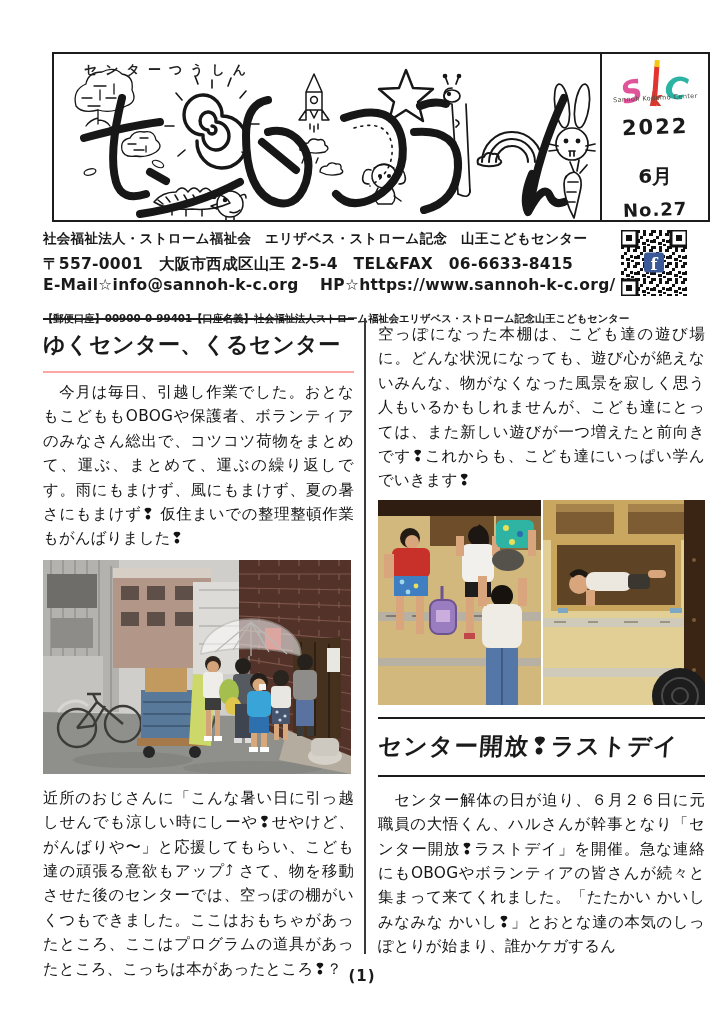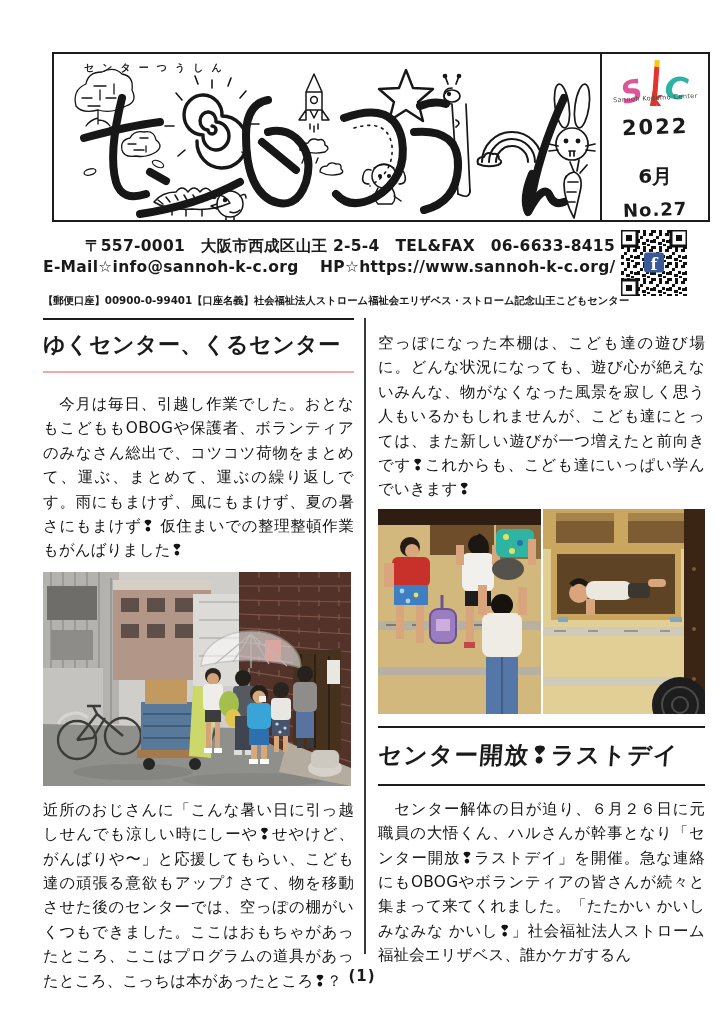--- a/index.html
+++ b/index.html
@@ -8,39 +8,39 @@
     position:relative; width:724px; height:1024px; margin:0 auto;
     background:#ffffff; color:#1a1a1a;
     font-family:"DejaVu Sans","Liberation Sans",sans-serif;
     overflow:hidden;
   }
 
   
   .masthead { position:absolute; left:52px; top:52px; width:658px; height:170px;
     border:2px solid #1c1c1c; display:flex; background:#fff; }
   .masthead-art { position:relative; flex:1 1 auto; border-right:2px solid #1c1c1c; overflow:hidden; }
-  .masthead-small { position:absolute; top:7px; left:30px; font-size:10px; font-weight:600;
+  .masthead-small { position:absolute; top:7px; left:30px; font-size:13px; font-weight:600;
     letter-spacing:8px; color:#222; white-space:nowrap; }
   .masthead-side { width:106px; display:flex; flex-direction:column; align-items:center; padding-top:12px; }
   .skc-logo { position:relative; width:80px; height:58px; }
   .skc-logo .stroke { position:absolute; left:38px; top:0px; width:5px; height:40px; background:#e3342f; transform:rotate(4deg); }
   .skc-logo .stroke::before { content:""; position:absolute; left:0; top:-6px; width:5px; height:7px; background:#f4c614; }
   .skc-logo .ls { position:absolute; left:6px; top:8px; font-size:30px; font-weight:700; font-style:italic; transform:rotate(-14deg); }
   .skc-logo .lk { position:absolute; left:34px; top:22px; font-size:19px; font-weight:700; font-style:italic; }
   .skc-logo .lc { position:absolute; left:50px; top:4px; font-size:31px; font-weight:700; font-style:italic; transform:rotate(10deg); }
   .logo-caption { font-size:6.5px; letter-spacing:.4px; color:#4a4a40; margin-top:0px; transform:rotate(-3deg); white-space:nowrap; }
   .issue-block { margin-top:13px; text-align:center; font-weight:700; }
   .issue-block .yr { font-size:21px; letter-spacing:2px; transform:rotate(-2deg); }
   .issue-block .mo { font-size:20px; margin-top:24px; }
   .issue-block .no { font-size:18px; margin-top:9px; letter-spacing:1px; transform:rotate(-2deg); }
 
   
   .org-info { position:absolute; left:43px; top:230px; width:572px; }
   .org-line1 { font-size:13.5px; font-weight:700; letter-spacing:.3px; white-space:nowrap; }
-  .org-line2 { font-size:15.5px; font-weight:700; margin-top:6px; letter-spacing:.3px; white-space:nowrap;text-align:right; }
+  .org-line2 { font-size:15.5px; font-weight:700; margin-top:6px; letter-spacing:.3px; white-space:nowrap; }
   .org-line3 { font-size:15.5px; font-weight:700; letter-spacing:.3px; white-space:nowrap; }
   .org-line4 { font-size:10.3px; font-weight:700; margin-top:16px; white-space:nowrap; }
   .qr { position:absolute; left:621px; top:230px; width:66px; height:66px; }
   .qr svg { display:block; }
   .fb-badge { position:absolute; left:50%; top:50%; transform:translate(-50%,-52%);
     width:20px; height:20px; background:#3b5998; border-radius:3px; color:#fff;
     display:flex; align-items:flex-end; justify-content:center;
     font-family:"DejaVu Serif","Liberation Serif",serif; font-weight:700; font-size:16px; line-height:1; overflow:hidden; }
 
   
@@ -49,22 +49,22 @@
   .col-right { position:absolute; left:378px; top:322px; width:327px; }
 
   .headline1 { border-top:2px solid #1c1c1c; border-bottom:2px solid #fca5a5;
     padding:10px 0 11px; font-size:22px; font-weight:900; letter-spacing:.5px; white-space:nowrap; }
   .headline2-block { border-top:2px solid #1c1c1c; border-bottom:2px solid #1c1c1c;
     margin-top:12px; padding:11px 0 13px; }
   .headline2 { font-size:23.5px; font-weight:900; letter-spacing:1.5px; transform:skewX(-4deg); white-space:nowrap; }
 
   .body-text { font-size:15.4px; line-height:1.585; text-align:justify; font-weight:500;
     letter-spacing:.2px; color:#141414; }
-  .col-left  .body-text.first { margin-top:19px; }
-  .col-right .body-text.first { margin-top:9px; }
+  .col-left  .body-text.first { margin-top:7px; }
+  .col-right .body-text.first { margin-top:0; }
   .after-photo { margin-top:12px; }
   .after-headline { margin-top:11px; }
 
   figure.photo { display:block; }
   .photo1 { margin:9px 0 6px; width:308px; height:214px; }
   .photo2 { margin:7px 0 2px; width:327px; height:205px; }
   figure.photo svg { display:block; }
 
   .page-number { position:absolute; left:0; right:0; top:967px; text-align:center;
     font-weight:700; font-size:15px; letter-spacing:1px; }
@@ -216,20 +216,21 @@
       <div class="logo-caption">Sannoh Kodomo Center</div>
       <div class="issue-block">
         <div class="yr">2022</div>
         <div class="mo">6月</div>
         <div class="no">No.27</div>
       </div>
     </div>
   </header>
 
   <section class="org-info">
+    <p class="org-line1">社会福祉法人・ストローム福祉会　エリザベス・ストローム記念　山王こどもセンター</p>
     <p class="org-line2">〒557-0001　大阪市西成区山王 2-5-4　TEL&amp;FAX　06-6633-8415</p>
     <p class="org-line3">E-Mail☆info@sannoh-k-c.org　 HP☆https://www.sannoh-k-c.org/</p>
     <p class="org-line4">【郵便口座】00900-0-99401【口座名義】社会福祉法人ストローム福祉会エリザベス・ストローム記念山王こどもセンター</p>
   </section>
 
   <div class="qr">
     <svg width="66" height="66" viewBox="0 0 66 66">
       <defs>
         <pattern id="qrnoise" width="16" height="16" patternUnits="userSpaceOnUse">
           <rect width="16" height="16" fill="#fff"></rect>
@@ -476,17 +477,17 @@
 
         <circle cx="302" cy="196" r="28" fill="#1d1d1d"></circle>
         <circle cx="302" cy="196" r="18" fill="none" stroke="#4a4a4a" stroke-width="2"></circle>
         <circle cx="302" cy="196" r="8" fill="none" stroke="#4a4a4a" stroke-width="2"></circle>
       </svg>
     </figure>
 
     <div class="headline2-block">
       <h2 class="headline2">センター開放❢ラストデイ</h2>
     </div>
-    <p class="body-text after-headline">　センター解体の日が迫り、６月２６日に元職員の大悟くん、ハルさんが幹事となり「センター開放❢ラストデイ」を開催。急な連絡にもOBOGやボランティアの皆さんが続々と集まって来てくれました。「たたかい かいし みなみな かいし❢」社会福祉法人ストローム福祉会エリザベス、誰かケガするん</p>
+    <p class="body-text after-headline">　センター解体の日が迫り、６月２６日に元職員の大悟くん、ハルさんが幹事となり「センター開放❢ラストデイ」を開催。急な連絡にもOBOGやボランティアの皆さんが続々と集まって来てくれました。「たたかい かいし みなみな かいし❢」とおとな達の本気のしっぽとりが始まり、誰かケガするん</p>
   </article>
 
   <footer class="page-number">(1)</footer>
 </div>
 
 </body></html>

